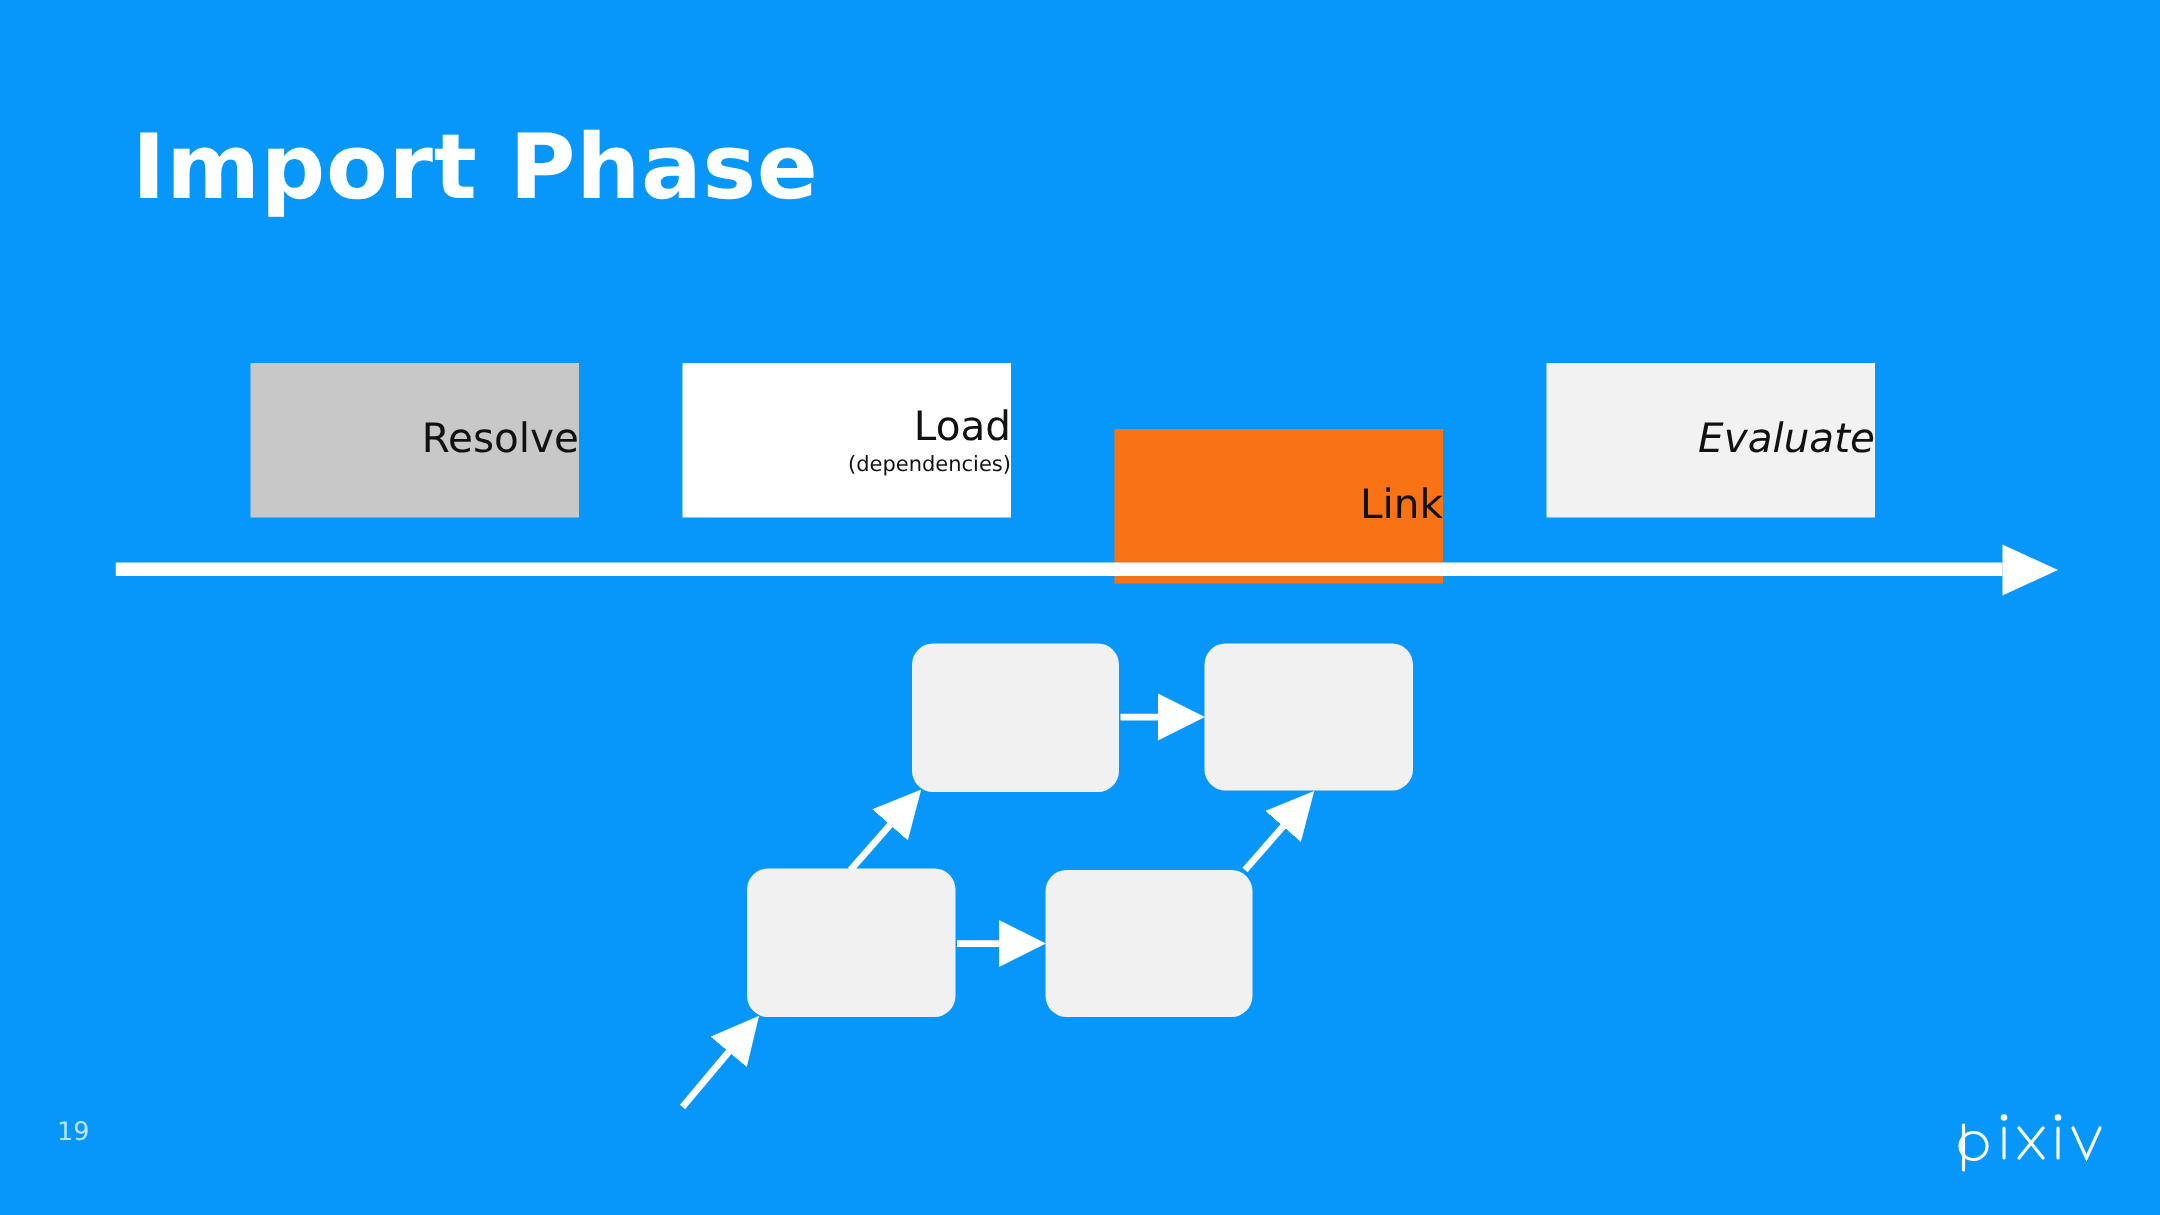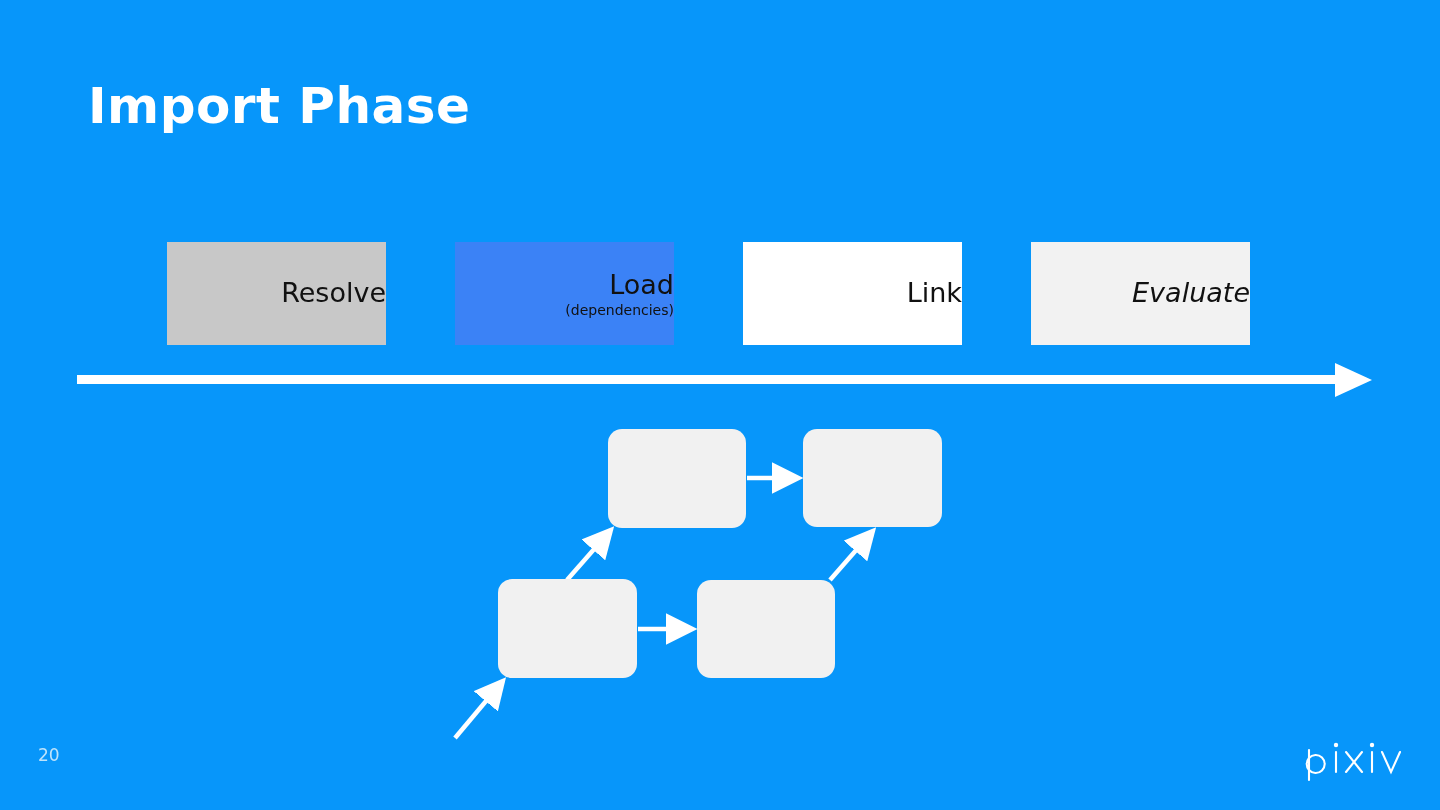--- a/index.html
+++ b/index.html
@@ -17,21 +17,21 @@
     background: #0796FA;
     overflow: hidden;
   }
 
   
   #slide-title {
     position: absolute;
     left: 88px;
     top: 79px;
     font-family: "DejaVu Sans", sans-serif;
-    font-size: 50px;
+    font-size: 60px;
     font-weight: bold;
     color: #ffffff;
     letter-spacing: 0.5px;
     line-height: 1.1;
     white-space: nowrap;
   }
 
   
   .phase-box {
     position: absolute;
@@ -110,26 +110,26 @@
 <body>
 
 <div id="slide" style="background: rgb(7, 150, 250);">
 
   <div id="slide-title">Import Phase</div>
 
   <div class="phase-box" id="phase-resolve" style="background: rgb(200, 200, 200);">
     <div class="phase-label">Resolve</div>
   </div>
 
-  <div class="phase-box" id="phase-load" style="background: #3b82f6;">
+  <div class="phase-box" id="phase-load" style="background: #ffffff;">
     <div class="phase-label">Load</div>
     <div class="phase-sublabel">(dependencies)</div>
   </div>
 
-  <div class="phase-box" id="phase-link" style="background: #ffffff;">
+  <div class="phase-box" id="phase-link" style="background: #f97316; margin-top: 44px;">
     <div class="phase-label">Link</div>
   </div>
 
   <div class="phase-box" id="phase-evaluate" style="background: rgb(242, 242, 242);">
     <div class="phase-label">Evaluate</div>
   </div>
 
   <svg id="timeline" viewBox="0 0 1295 50">
     <rect x="0" y="19" width="1258" height="9" fill="#FFFFFF"></rect>
     <polygon points="1258,7 1295,24 1258,41" fill="#FFFFFF"></polygon>
@@ -162,21 +162,21 @@
       <span></span>
     </div>
     <div class="node-box" id="node-bottom-left" style="background: rgb(241, 241, 241);">
       <span></span>
     </div>
     <div class="node-box" id="node-bottom-mid" style="background: rgb(241, 241, 241);">
       <span></span>
     </div>
   </div>
 
-  <div id="page-number">20</div>
+  <div id="page-number">19</div>
 
   <svg id="pixiv-logo" viewBox="0 0 112 48">
     <g fill="none" stroke="#FFFFFF" stroke-width="2.1" stroke-linecap="round">
 
       <path d="M9 14 L9 44"></path>
       <path d="M9 22 a9 9 0 1 1 0 12 a9 9 0 0 1 0 -12" fill="none"></path>
 
       <path d="M36 16 L36 36"></path>
 
       <path d="M46 16 L62 36"></path>

